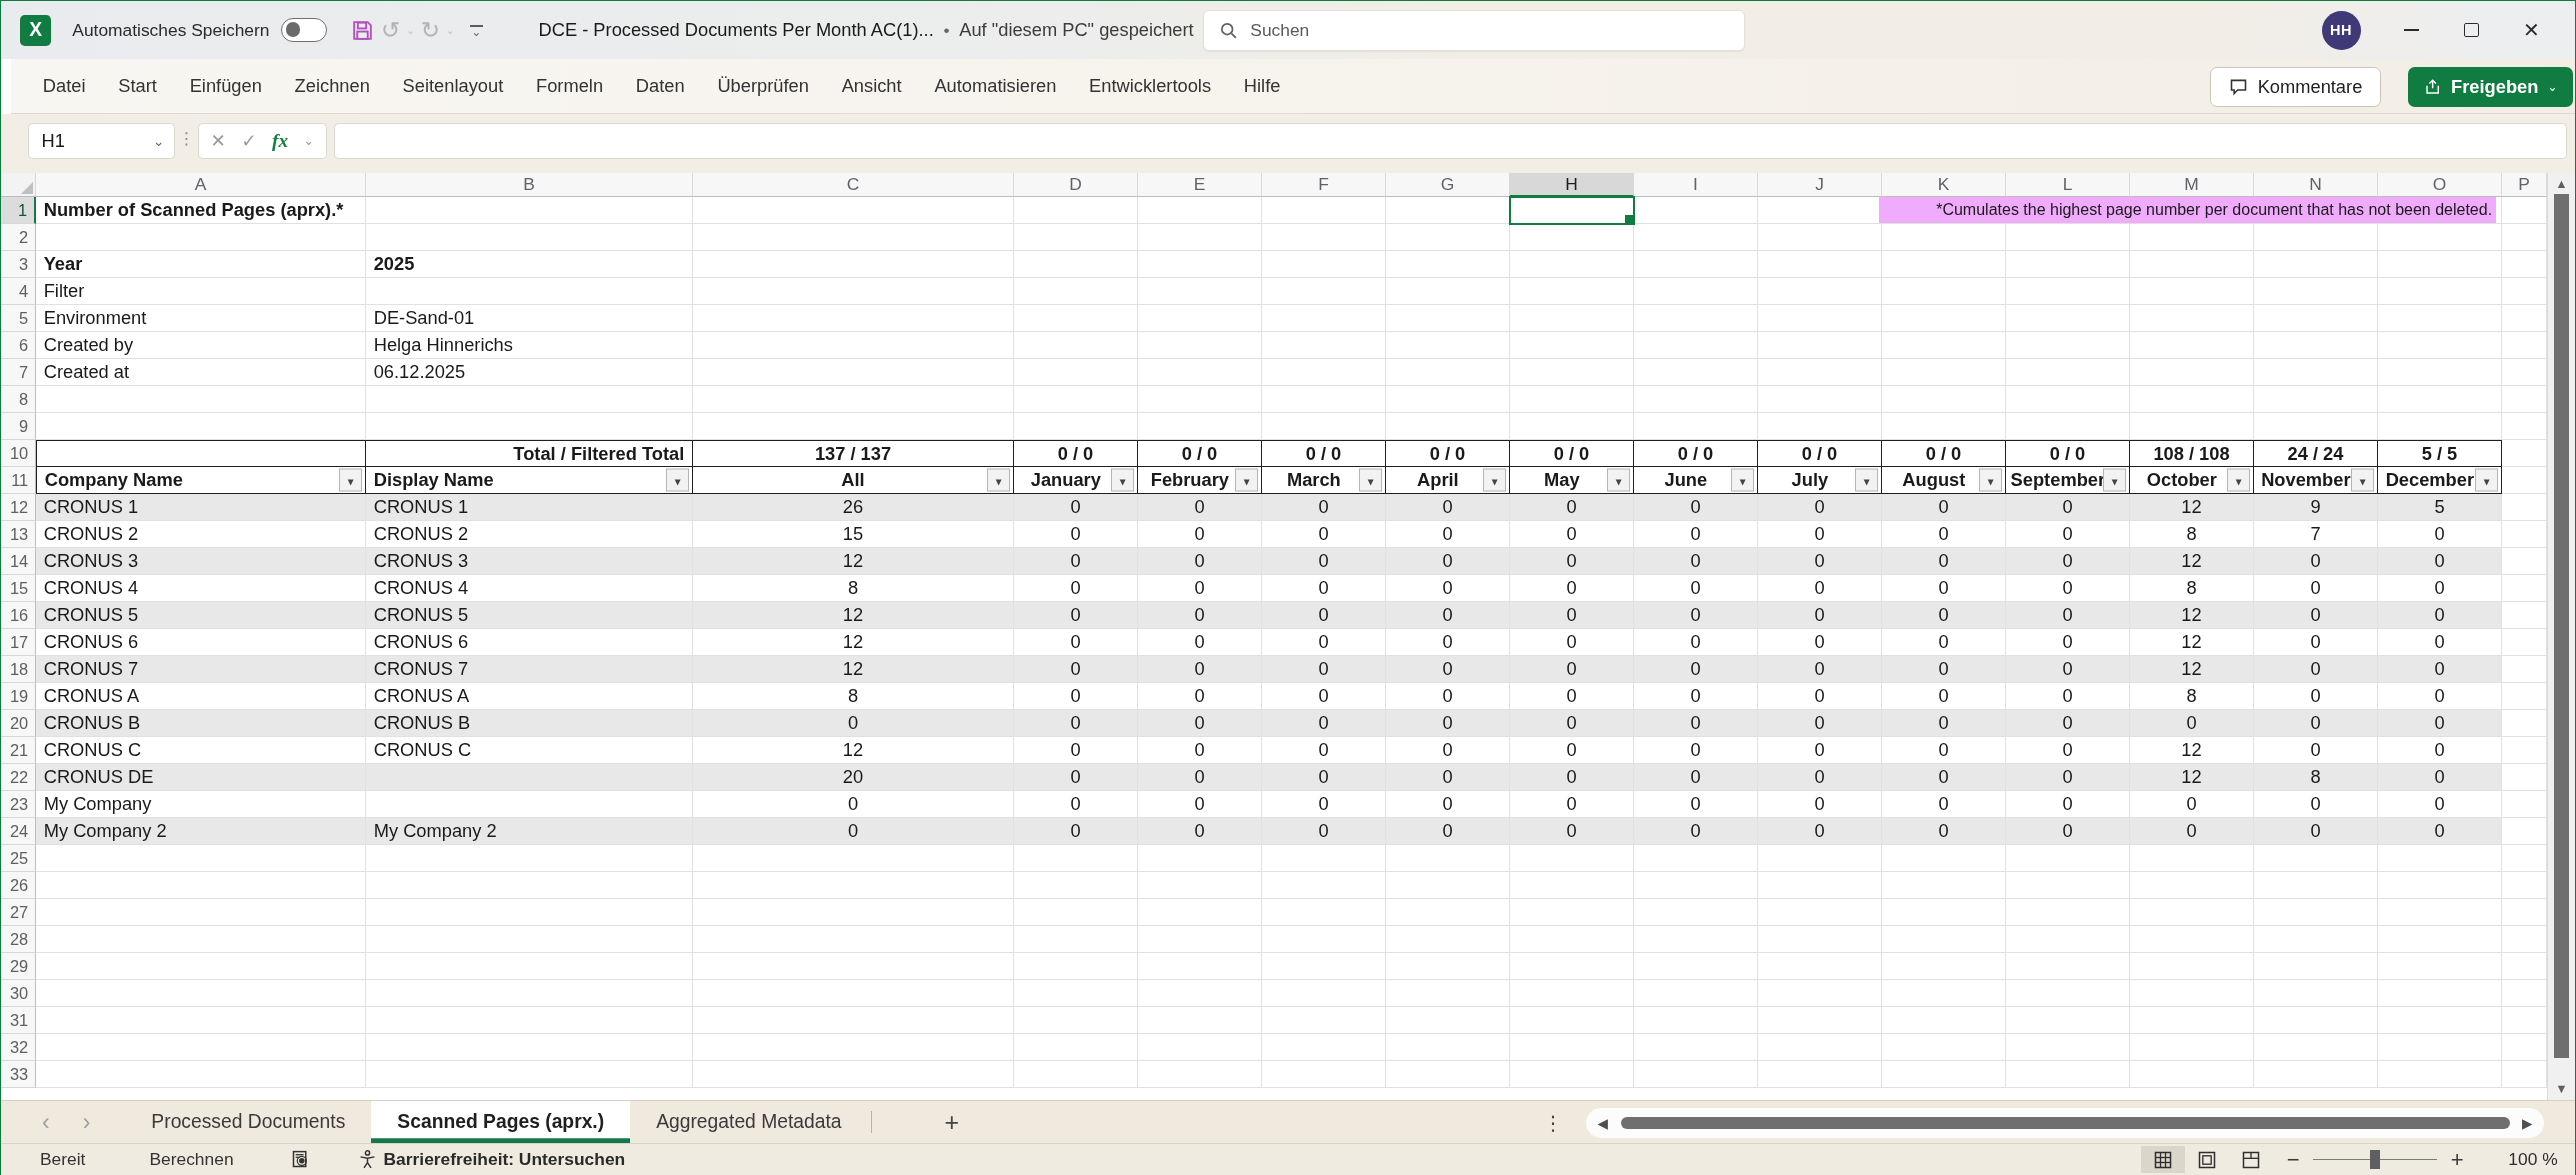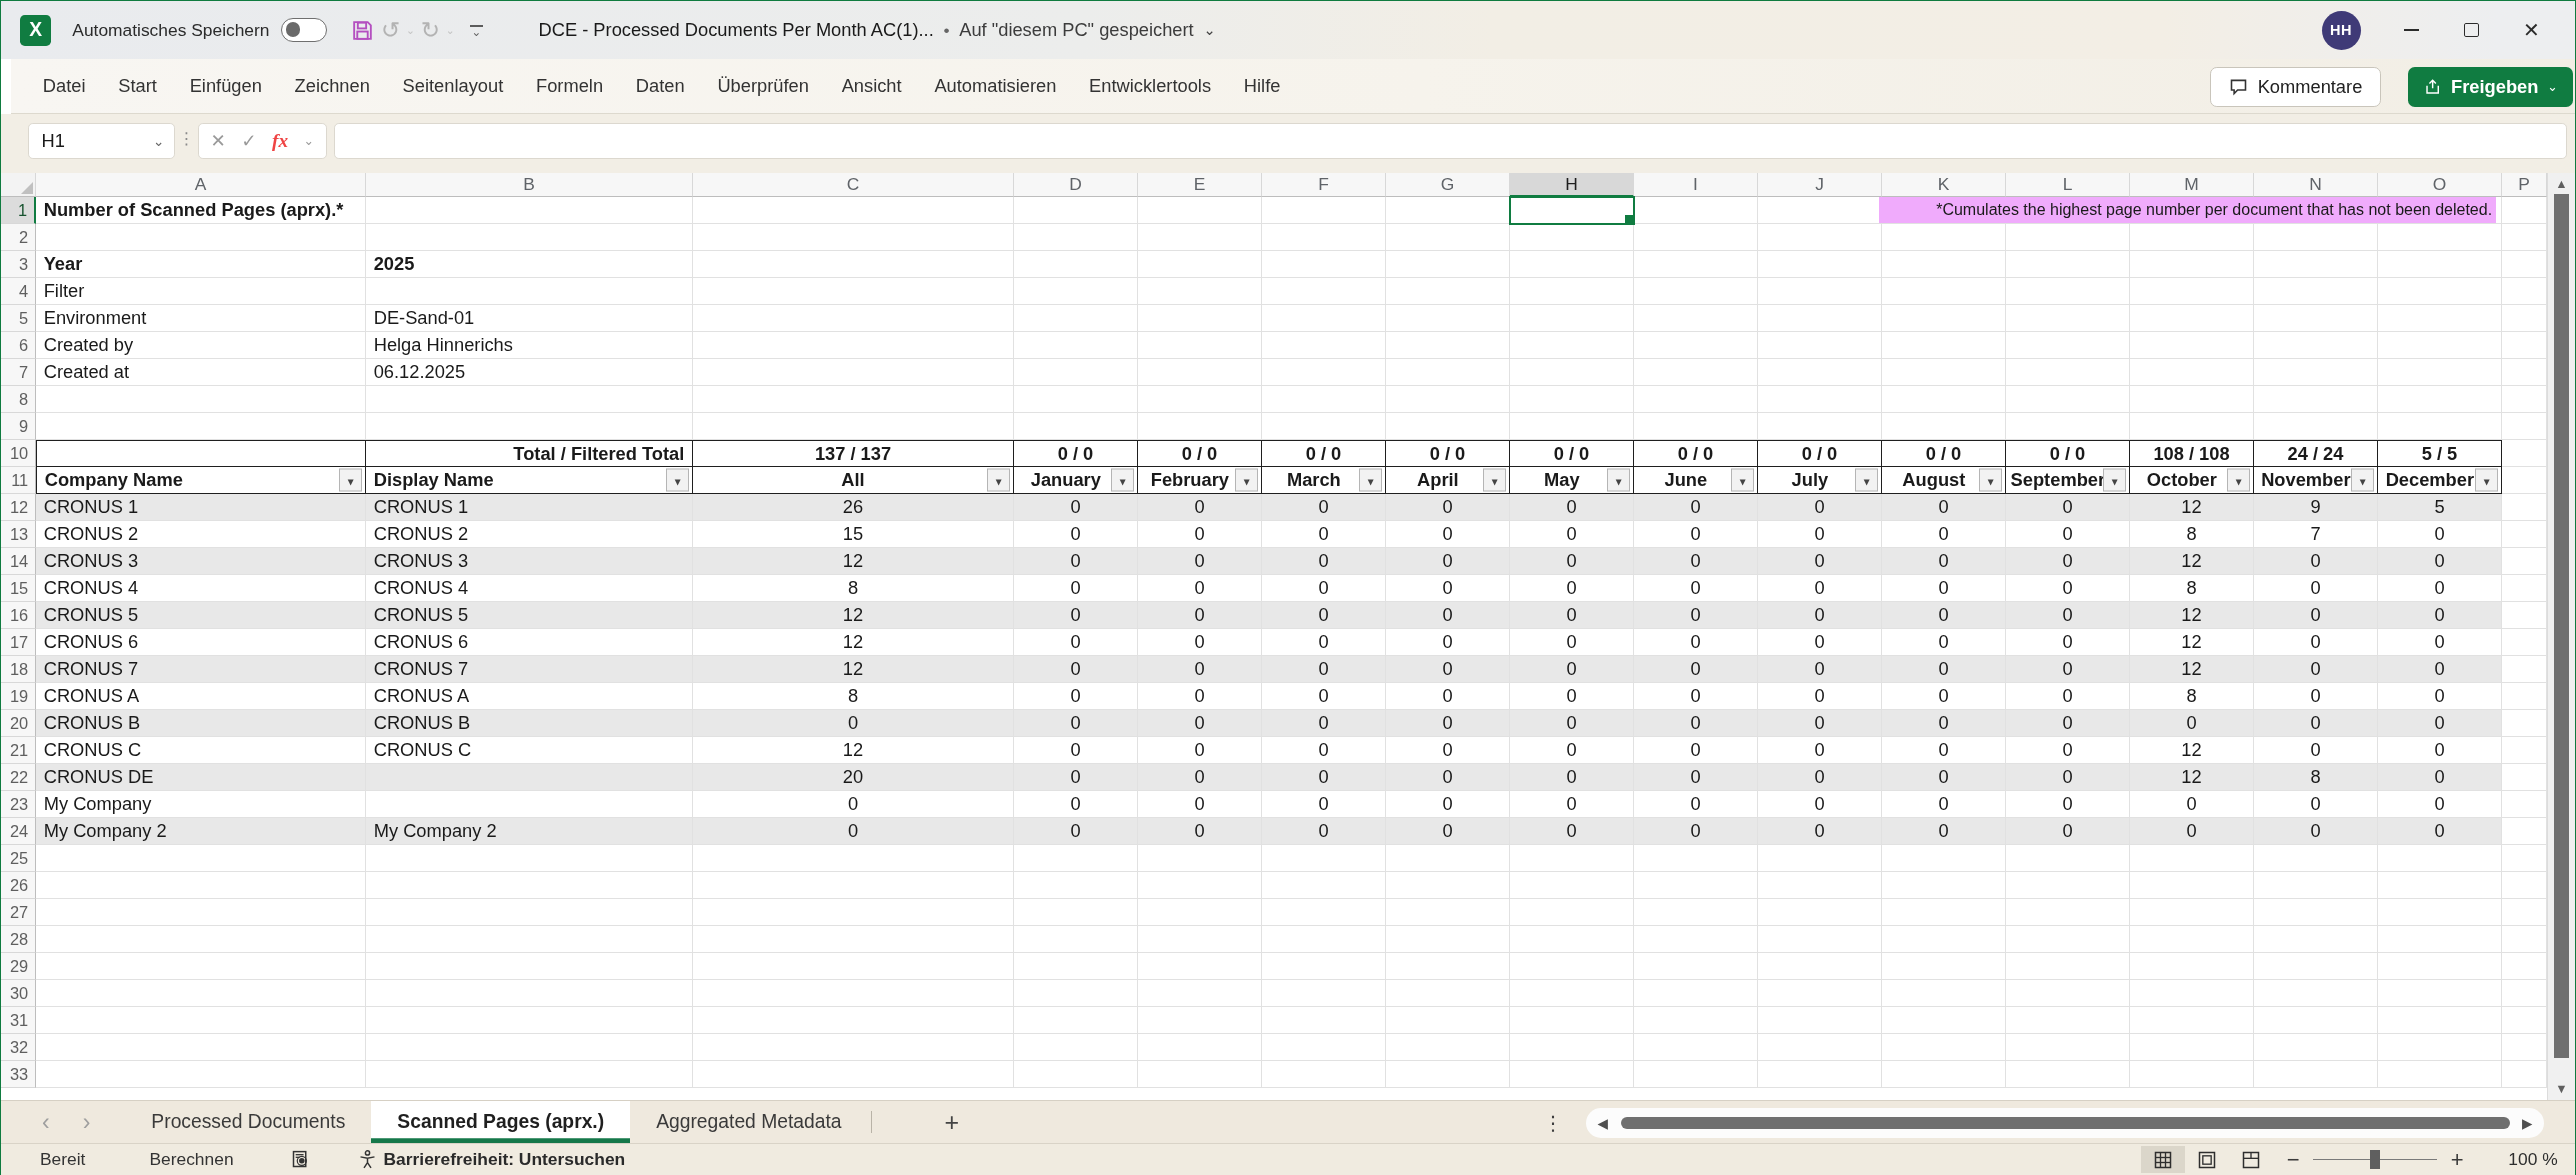--- a/index.html
+++ b/index.html
@@ -52,21 +52,21 @@
   
   .formularow{flex:0 0 59px;background:#f2eee5;display:flex;align-items:flex-start;padding:8.7px 7.7px 0 27px;}
   .namebox{width:147px;height:36px;background:#fff;border:1px solid #dcd8cf;border-radius:4.8px;display:flex;
     align-items:center;padding:0 9.7px 0 12.5px;font-size:18.3px;color:#1a1a1a;}
   .namebox .chev{margin-left:auto;font-size:13.5px;color:#666;}
   .fdots{width:23px;text-align:center;font-size:16.4px;color:#8a8a8a;margin-top:6.8px;}
   .fxbox{height:36px;background:#fff;border:1px solid #dcd8cf;border-radius:4.8px;display:flex;align-items:center;
     padding:0 11.6px;gap:15.4px;}
   .fxbox .x{color:#9a9a9a;font-size:18.3px;}
   .fxbox .ck{color:#9a9a9a;font-size:18.3px;}
-  .fxbox .fx{font-family:"Liberation Serif",serif;font-style:italic;font-weight:bold;font-size:19.3px;color:#ef4444;}
+  .fxbox .fx{font-family:"Liberation Serif",serif;font-style:italic;font-weight:bold;font-size:19.3px;color:#15803d;}
   .fxbox .chev{font-size:12.5px;color:#999;}
   .finput{flex:1;height:36px;background:#fff;border:1px solid #dcd8cf;border-radius:4.8px;margin-left:7.7px;
     font-size:18.3px;color:#1a1a1a;display:flex;align-items:center;padding:0 9.7px;}
 
   
   .sheetwrap{flex:1;display:flex;position:relative;background:#fff;overflow:hidden;}
   .grid{display:grid;flex:0 0 auto;
     grid-template-columns:35px 330px 327px 321px repeat(12,124px) 45px;
     grid-template-rows:24px repeat(33,27px);}
   .ch{background:#f7f7f7;border-right:1px solid #d8d8d8;border-bottom:1px solid #bdbdbd;color:#5f6368;
@@ -151,20 +151,27 @@
     <div class="qat-sep">
       <div class="bar"></div>
         <div class="chev">⌄</div>
     </div>
     <div class="doc-title-group">
       <span class="doc-title">DCE - Processed Documents Per Month AC(1)...</span>
       <span class="doc-dot">•</span>
       <span class="doc-status">Auf "diesem PC" gespeichert</span>
       <span class="doc-chev">⌄</span>
     </div>
+    <div class="searchbox">
+      <svg class="mag" width="19.3" height="19.3" viewBox="0 0 20 20">
+        <circle cx="8.5" cy="8.5" r="5.5" fill="none" stroke="#5f5f5f" stroke-width="1.8"></circle>
+        <line x1="12.8" y1="12.8" x2="17.5" y2="17.5" stroke="#5f5f5f" stroke-width="1.8"></line>
+      </svg>
+      <span class="ph">Suchen</span>
+    </div>
     <div class="tb-right">
       <div class="avatar">HH</div>
       <div class="winbtn">
           <div class="min"></div>
         </div>
       <div class="winbtn">
           <div class="max"></div>
         </div>
       <div class="winbtn">
           <span class="cls">✕</span>

